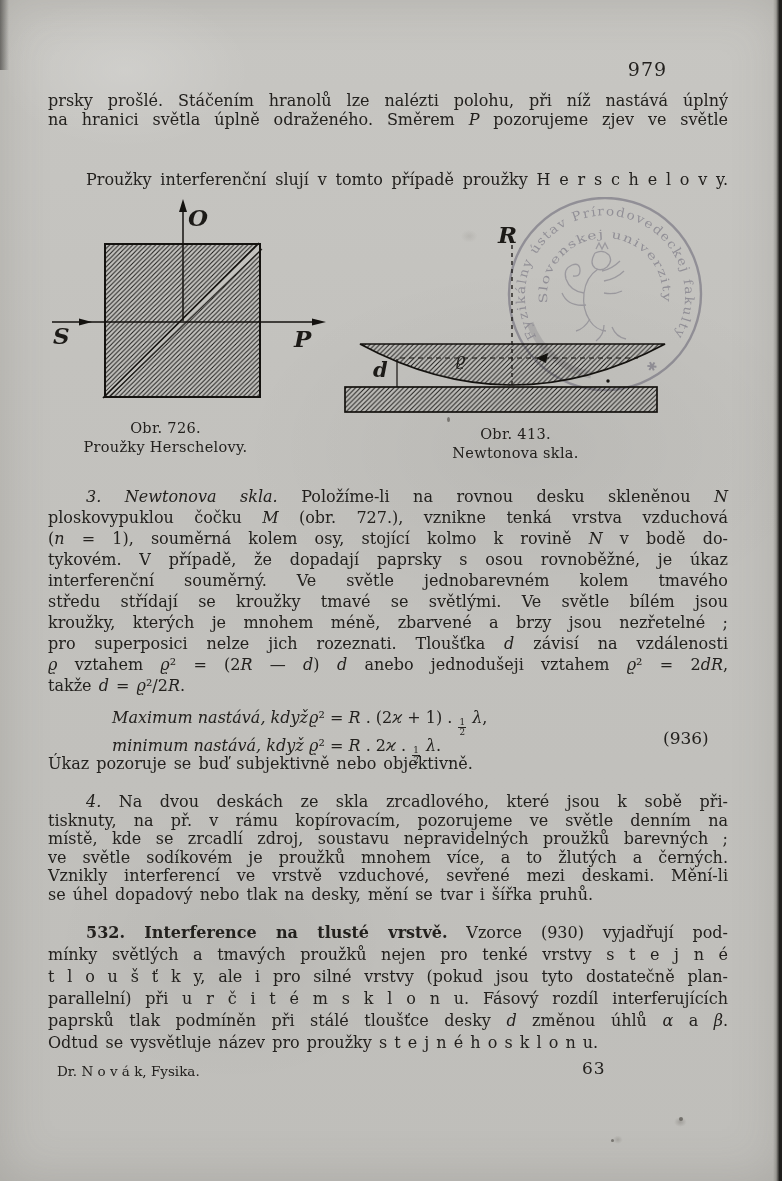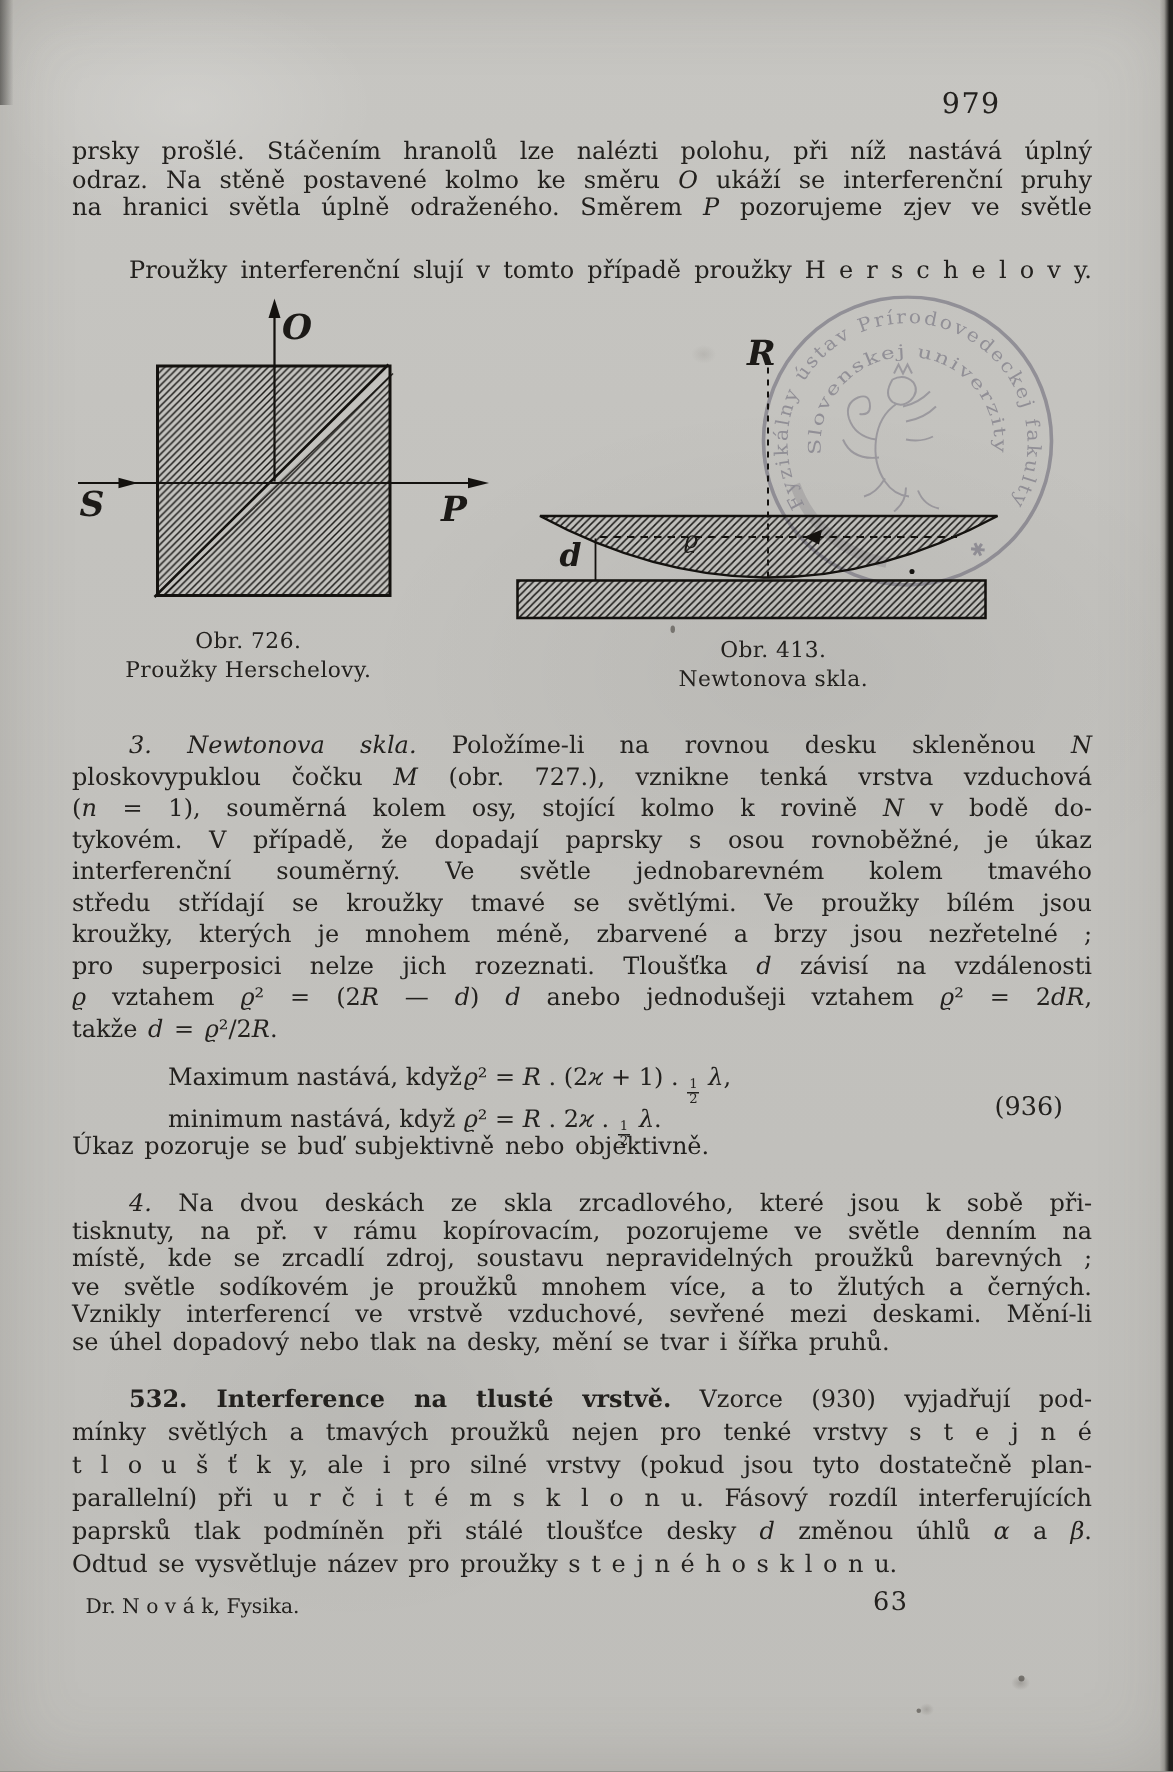--- a/index.html
+++ b/index.html
@@ -22,21 +22,21 @@
   .abs{position:absolute;}
   .pagenum{left:600px;top:58px;width:95px;text-align:center;font-size:19px;letter-spacing:1px;}
   .para{left:48px;width:680px;font-size:16px;line-height:18.5px;word-spacing:2px;}
   .tline{text-align:justify;text-align-last:justify;white-space:nowrap;}
   .tline.tl-left{text-align-last:left;}
   .tline.tl-ind{text-indent:38px;}
   .p3{line-height:21px;}
   .p532{line-height:22px;}
   .eqblock{left:112px;top:708px;width:616px;height:62px;font-size:16px;}
   .eqrow{position:absolute;left:0;white-space:nowrap;}
-  .eqrow .eqlabel{display:inline-block;width:192px;}
+  .eqrow .eqlabel{display:inline-block;width:192px;font-style:italic;}
   .eqnum{position:absolute;left:551px;top:20px;font-size:17px;}
   .frac{display:inline-flex;flex-direction:column;font-size:.55em;line-height:1.05;vertical-align:-.25em;text-align:center;margin:0 1px;}
   .frac span:first-child{border-bottom:1px solid currentColor;padding:0 1px;}
   .figcap{text-align:center;font-size:14.5px;line-height:18.5px;letter-spacing:.3px;}
   .footer-left{left:57px;top:1063px;font-size:13.5px;}
   .footer-right{left:582px;top:1058px;font-size:17px;letter-spacing:1px;}
   .right-edge{right:0;top:0;width:9px;height:100%;
     background:linear-gradient(to right,rgba(32,31,29,0) 0%,rgba(100,98,92,.35) 35%,#201f1d 72%);}
   .tl-shadow{left:0;top:0;width:9px;height:70px;
     background:linear-gradient(to right,rgba(40,39,36,.55),rgba(40,39,36,0));}
@@ -49,21 +49,20 @@
 </style>
 </head>
 <body>
 
 <div class="page">
 
   <div class="abs pagenum">979</div>
 
   <div class="abs para" style="top:92px">
       <div class="tline"><span>prsky prošlé. Stáčením hranolů lze nalézti polohu, při níž nastává úplný</span></div>
-      <div class="tline"><span>odraz. Na stěně postavené kolmo ke směru </span><span style="font-style: italic;">O</span><span> ukáží se interferenční pruhy</span></div>
       <div class="tline"><span>na hranici světla úplně odraženého. Směrem </span><span style="font-style: italic;">P</span><span> pozorujeme zjev ve světle</span></div>
     </div>
   <div class="abs para" style="top:171px">
       <div class="tline tl-ind"><span>Proužky interferenční slují v tomto případě proužky H e r s c h e l o v y.</span></div>
     </div>
 
   <div class="abs" style="left:0;top:0;width:782px;height:0">
 
     <svg class="abs" style="left:40px;top:195px" width="300" height="215" viewBox="0 0 300 215">
       <defs>
@@ -133,21 +132,21 @@
       <div>Newtonova skla.</div>
     </div>
   </div>
 
   <div class="abs para p3" style="top:486px">
       <div class="tline tl-ind"><span style="font-style: italic;">3. Newtonova skla.</span><span> Položíme-li na rovnou desku skleněnou </span><span style="font-style: italic;">N</span></div>
       <div class="tline"><span>ploskovypuklou čočku </span><span style="font-style: italic;">M</span><span> (obr. 727.), vznikne tenká vrstva vzduchová</span></div>
       <div class="tline"><span>(</span><span style="font-style: italic;">n</span><span> = 1), souměrná kolem osy, stojící kolmo k rovině </span><span style="font-style: italic;">N</span><span> v bodě do-</span></div>
       <div class="tline"><span>tykovém. V případě, že dopadají paprsky s osou rovnoběžné, je úkaz</span></div>
       <div class="tline"><span>interferenční souměrný. Ve světle jednobarevném kolem tmavého</span></div>
-      <div class="tline"><span>středu střídají se kroužky tmavé se světlými. Ve proužky bílém jsou</span></div>
+      <div class="tline"><span>středu střídají se kroužky tmavé se světlými. Ve světle bílém jsou</span></div>
       <div class="tline"><span>kroužky, kterých je mnohem méně, zbarvené a brzy jsou nezřetelné ;</span></div>
       <div class="tline"><span>pro superposici nelze jich rozeznati. Tloušťka </span><span style="font-style: italic;">d</span><span> závisí na vzdálenosti</span></div>
       <div class="tline"><span style="font-style: italic;">ϱ</span><span> vztahem </span><span style="font-style: italic;">ϱ</span><span>² = (2</span><span style="font-style: italic;">R</span><span> — </span><span style="font-style: italic;">d</span><span>) </span><span style="font-style: italic;">d</span><span> anebo jednodušeji vztahem </span><span style="font-style: italic;">ϱ</span><span>² = 2</span><span style="font-style: italic;">dR</span><span>,</span></div>
       <div class="tline tl-left"><span>takže </span><span style="font-style: italic;">d</span><span> = </span><span style="font-style: italic;">ϱ</span><span>²/2</span><span style="font-style: italic;">R</span><span>.</span></div>
     </div>
 
   <div class="abs eqblock">
     <div class="eqrow" style="top:0">
       <span class="eqlabel">Maximum nastává, když</span>
       <span class="eqformula"><span style="font-style: italic;">ϱ</span><span>² = </span><span style="font-style: italic;">R</span><span> . (2</span><span style="font-style: italic;">ϰ</span><span> + 1) . </span><span class="frac">

